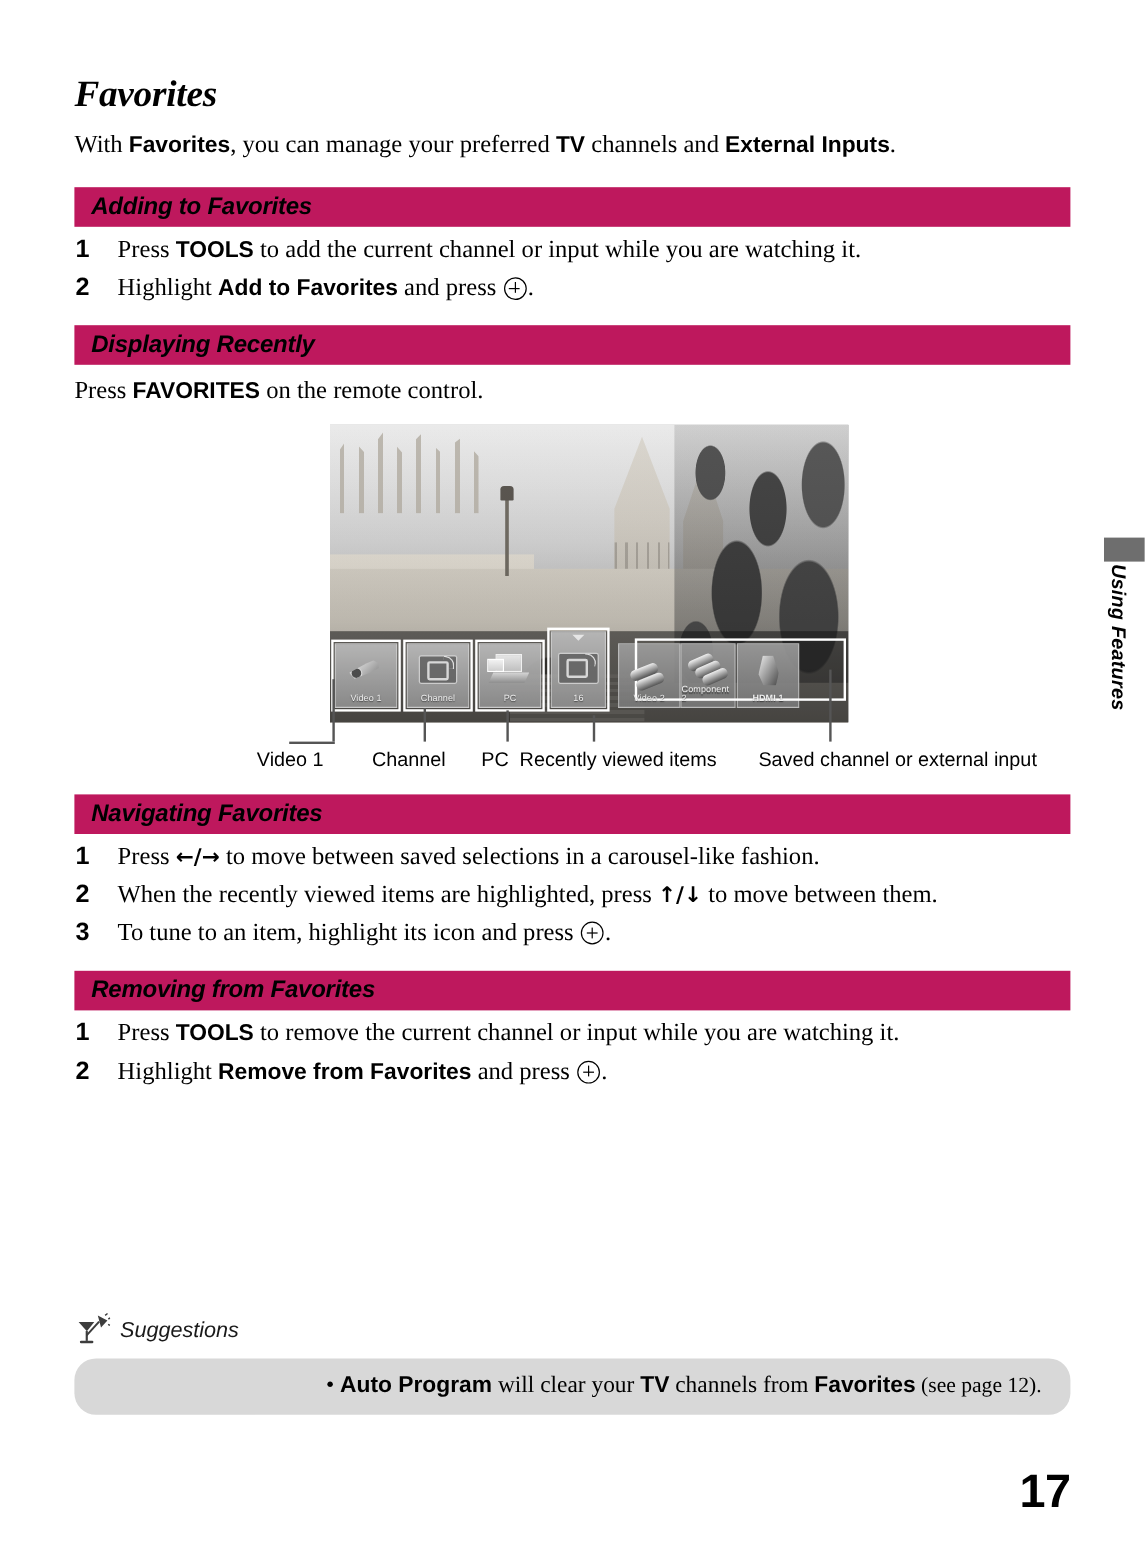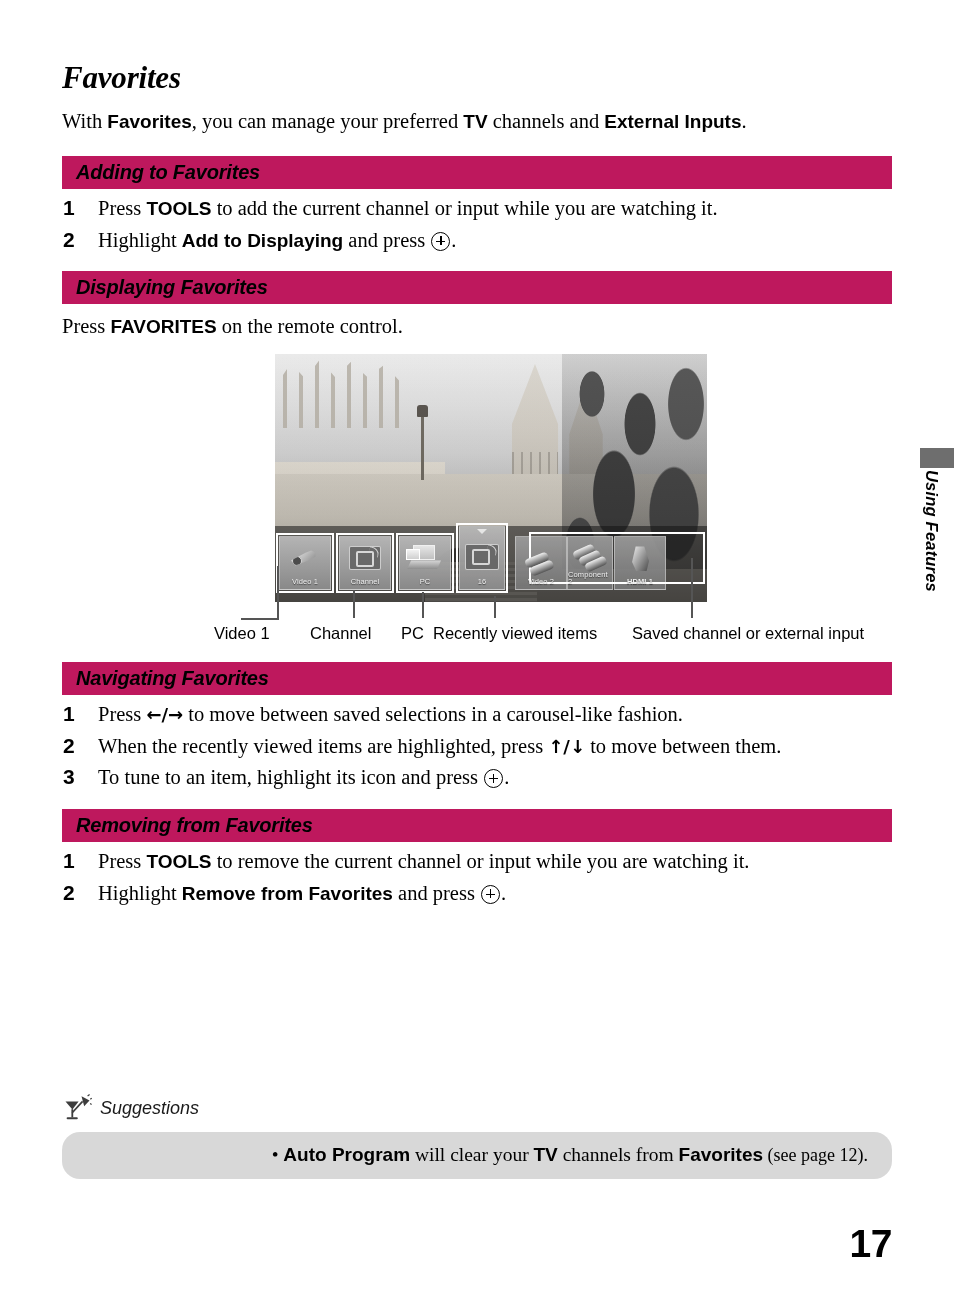--- a/index.html
+++ b/index.html
@@ -419,26 +419,26 @@
     <div class="sect-bar">
       <span class="sect-label">Adding to Favorites</span>
     </div>
     <div class="steps">
       <div class="step">
         <span class="step-num">1</span>
         <span class="step-text"><span>Press </span><b class="bold">TOOLS</b><span> to add the current channel or input while you are watching it.</span></span>
       </div>
       <div class="step">
         <span class="step-num">2</span>
-        <span class="step-text"><span>Highlight </span><b class="bold">Add to Displaying</b><span> and press </span><span class="enter-glyph"></span><span>.</span></span>
+        <span class="step-text"><span>Highlight </span><b class="bold">Add to Favorites</b><span> and press </span><span class="enter-glyph"></span><span>.</span></span>
       </div>
     </div>
 
     <div class="sect-bar" style="margin-top:18px;">
-      <span class="sect-label">Displaying Favorites</span>
+      <span class="sect-label">Displaying Recently</span>
     </div>
     <p class="plain-line">
       <span>Press </span><b class="bold">FAVORITES</b><span> on the remote control.</span>
     </p>
 
     <div class="figure">
 
       <div class="tv-shot">
         <div class="photo">
           <div class="spires"></div>

